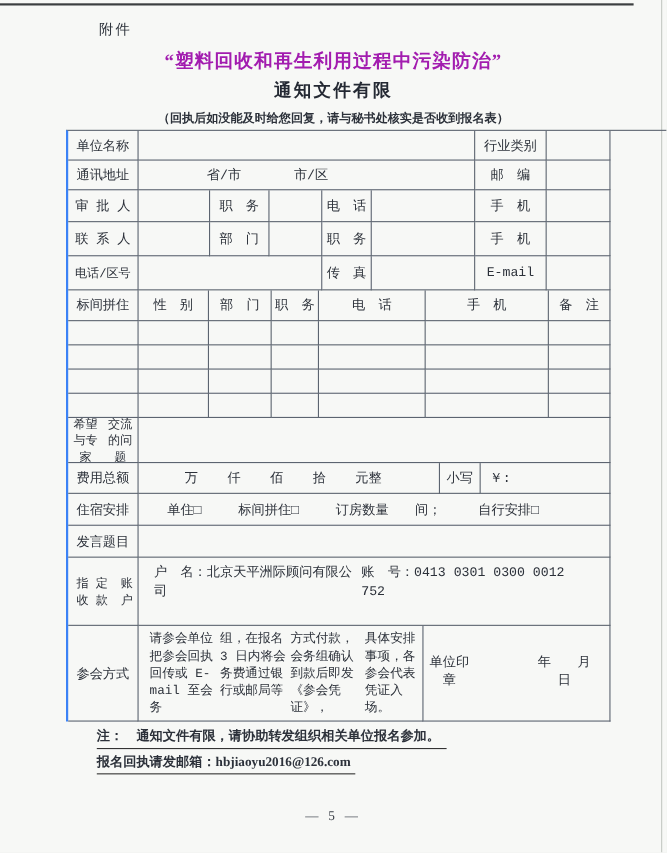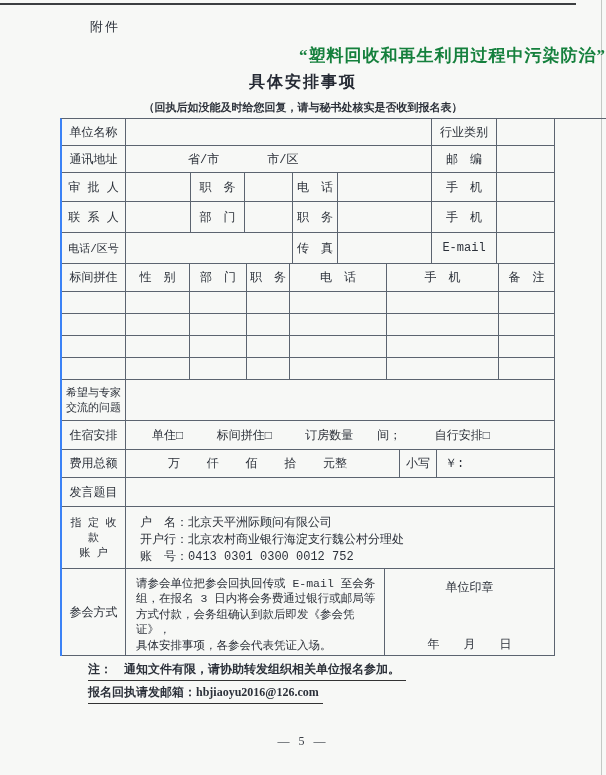--- a/index.html
+++ b/index.html
@@ -8,30 +8,30 @@
     font-family:"Liberation Serif","DejaVu Serif",serif;
     background:#eceeea;
   }
   .page {
     position:relative; width:606px; height:775px;
     background:#f7f8f6; color:#2c313a; overflow:hidden;
   }
   .scan-top { position:absolute; top:3px; left:0; width:576px; height:2px; background:#3c3f41; }
   .scan-right { position:absolute; top:0; left:601px; width:1px; height:775px; background:#c4c8c4; }
   .attachment { position:absolute; top:18px; left:90px; font-size:13px; letter-spacing:2px; }
-  .title1 { position:absolute; top:44px; left:0; width:606px; text-align:right; font-size:17px; font-weight:bold; letter-spacing:1px; color:#15803d; }
+  .title1 { position:absolute; top:44px; left:0; width:606px; text-align:center; font-size:17px; font-weight:bold; letter-spacing:1px; color:#a21caf; }
   .title2 { position:absolute; top:72px; left:0; width:606px; text-align:center; font-size:16px; font-weight:bold; letter-spacing:2px; color:#242933; }
   .subnote { position:absolute; top:100px; left:0; width:606px; text-align:center; font-size:11px; font-weight:bold; color:#2c313a; }
 
   .form { position:absolute; top:118px; left:60px; width:546px; border-top:1px solid #5c6470; border-left:2px solid #3b82f6;font-family:Liberation Mono, monospace; }
   .row { display:flex; width:100%; }
   .c { border-right:1px solid #5c6470; border-bottom:1px solid #5c6470; display:flex; align-items:center; font-size:12px; overflow:hidden; }
   .lc { justify-content:center; text-align:center; }
   .small { font-size:11px; }
-  .col { flex-direction:column; justify-content:center; }
+  .col { flex-direction:row; justify-content:center; }
   .left { justify-content:flex-start; }
 
   .units { justify-content:space-between; padding:0 52px 0 42px; }
   .lodging { justify-content:space-between; padding:0 64px 0 26px; }
   .addr { padding-left:62px; }
   .addr .gap { display:inline-block; width:48px; }
   .acct { align-items:flex-start; padding:6px 16px 0 14px; line-height:17px; }
   .para { align-items:flex-start; padding:5px 0 0 10px; line-height:15.6px; font-size:11.5px; }
   .seal { justify-content:space-around; padding:10px 0 14px 0;gap:40px; }
 
@@ -41,21 +41,21 @@
 </style>
 </head>
 <body>
 
 <div class="page">
   <div class="scan-top"></div>
   <div class="scan-right"></div>
 
   <div class="attachment">附件</div>
   <div class="title1">“塑料回收和再生利用过程中污染防治”</div>
-  <div class="title2">具体安排事项</div>
+  <div class="title2">通知文件有限</div>
   <div class="subnote">（回执后如没能及时给您回复，请与秘书处核实是否收到报名表）</div>
 
   <div class="form">
 
     <div class="row" style="height:27px">
       <div class="c lc" style="width:64px">单位名称</div>
       <div class="c" style="width:306px"></div>
       <div class="c lc" style="width:65px">行业类别</div>
       <div class="c" style="width:58px"></div>
     </div>
@@ -150,56 +150,55 @@
     </div>
 
     <div class="row" style="height:41px">
       <div class="c lc col small" style="width:64px">
         <div>希望与专家</div>
         <div>交流的问题</div>
       </div>
       <div class="c" style="width:429px"></div>
     </div>
 
-    <div class="row" style="height:29px">
-      <div class="c lc" style="width:64px">住宿安排</div>
-      <div class="c lodging" style="width:429px">
-        <span>单住□</span>
-        <span>标间拼住□</span>
-        <span>订房数量　　间；</span>
-        <span>自行安排□</span>
-      </div>
-    </div>
-
     <div class="row" style="height:28px">
       <div class="c lc" style="width:64px">费用总额</div>
       <div class="c units" style="width:274px">
         <span>万</span>
         <span>仟</span>
         <span>佰</span>
         <span>拾</span>
         <span>元整</span>
       </div>
       <div class="c lc" style="width:37px">小写</div>
       <div class="c left" style="width:118px; padding-left:8px">￥:</div>
     </div>
 
     <div class="row" style="height:29px">
+      <div class="c lc" style="width:64px">住宿安排</div>
+      <div class="c lodging" style="width:429px">
+        <span>单住□</span>
+        <span>标间拼住□</span>
+        <span>订房数量　　间；</span>
+        <span>自行安排□</span>
+      </div>
+    </div>
+
+    <div class="row" style="height:29px">
       <div class="c lc" style="width:64px">发言题目</div>
       <div class="c" style="width:429px"></div>
     </div>
 
     <div class="row" style="height:62px">
       <div class="c lc col small" style="width:64px">
         <div>指 定 收 款</div>
         <div>账 户</div>
       </div>
       <div class="c col acct" style="width:429px">
         <div>户　名：北京天平洲际顾问有限公司</div>
-        <div>开户行：北京农村商业银行海淀支行魏公村分理处</div>
         <div>账　号：0413 0301 0300 0012 752</div>
       </div>
     </div>
 
     <div class="row" style="height:87px">
       <div class="c lc" style="width:64px">参会方式</div>
       <div class="c col para" style="width:259px">
         <div>请参会单位把参会回执回传或 E-mail 至会务</div>
         <div>组，在报名 3 日内将会务费通过银行或邮局等</div>
         <div>方式付款，会务组确认到款后即发《参会凭证》，</div>

